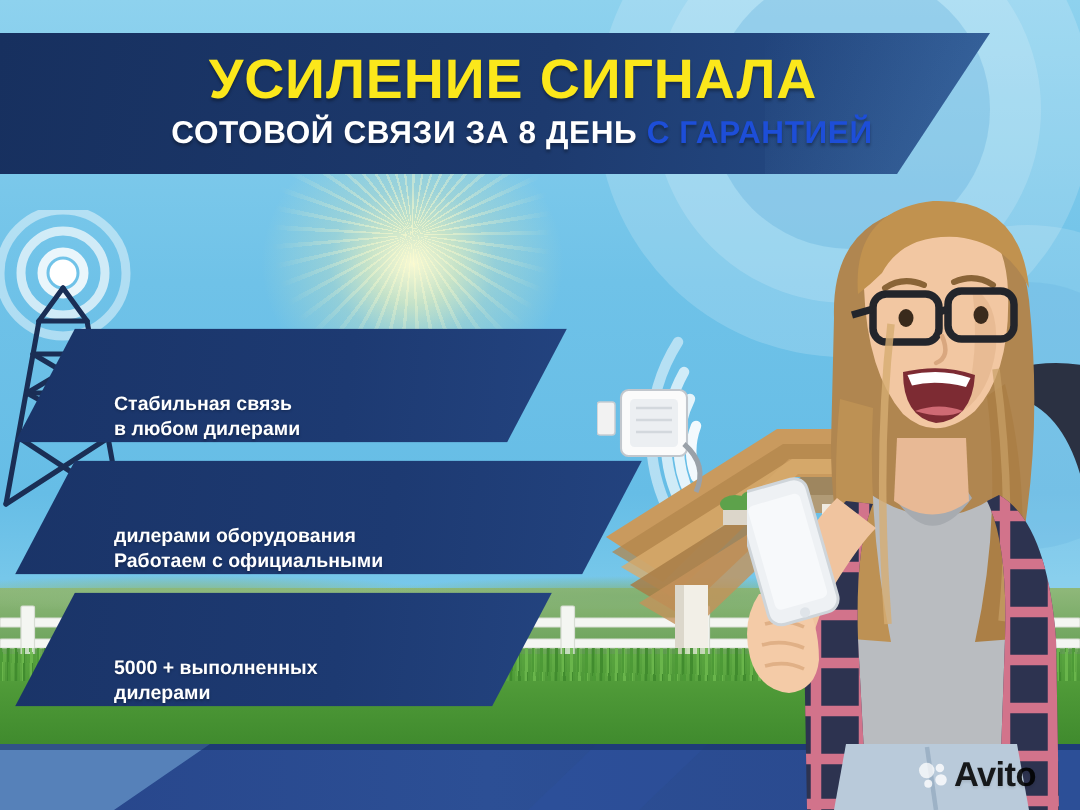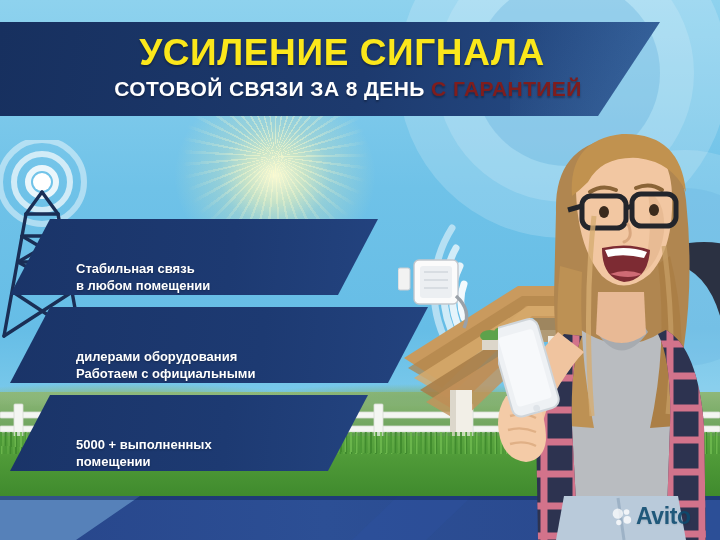--- a/index.html
+++ b/index.html
@@ -63,21 +63,21 @@
     text-shadow:0 2px 2px rgba(0,0,0,0.30);
     padding-right:36px;
   }
   .title-l2 {
     margin-top:7px;
     font-size:21px; font-weight:bold; letter-spacing:0.4px;
     color:#ffffff; line-height:1.0;
     text-shadow:0 2px 2px rgba(0,0,0,0.30);
     padding-right:24px;
   }
-  .title-l2 .hl { color:#7f1d1d; }
+  .title-l2 .hl { color:#1d4ed8; }
 
   
   .tower { position:absolute; left:-4px; top:140px; width:150px; height:200px; z-index:3; }
 
   
   .rings-right { position:absolute; left:300px; top:190px; width:200px; height:200px; z-index:2; }
 
   
   .house { position:absolute; left:398px; top:240px; width:250px; height:235px; z-index:3; }
 
@@ -141,21 +141,21 @@
   
   .woman { position:absolute; left:498px; top:96px; width:236px; height:444px; z-index:10; }
 
   
   .avito {
     position:absolute; left:612px; top:505px; z-index:14;
     display:flex; align-items:center; gap:4px;
     opacity:0.88; pointer-events:none;
   }
   .avito-mark { width:20px; height:20px; position:relative; }
-  .avito-text { color:#0c4a6e; font-size:23px; font-weight:bold; letter-spacing:-0.4px;
+  .avito-text { color:#000000; font-size:23px; font-weight:bold; letter-spacing:-0.4px;
                 text-shadow:0 1px 2px rgba(0,0,0,0.12); line-height:1; }
 </style>
 </head>
 <body>
 
 <div id="ad">
 
   <div class="sky"></div>
   <div class="bgcircle c1"></div>
   <div class="bgcircle c2"></div>
@@ -381,29 +381,29 @@
   <div class="title-wrap">
     <div class="title-l1">УСИЛЕНИЕ СИГНАЛА</div>
     <div class="title-l2">
       <span>СОТОВОЙ СВЯЗИ ЗА 8 ДЕНЬ</span>
       <span class="hl">С ГАРАНТИЕЙ</span>
     </div>
   </div>
 
   <div class="banner b1">
     <div>Стабильная связь</div>
-    <div>в любом помещении</div>
+    <div>в любом дилерами</div>
   </div>
   <div class="banner b2">
     <div>дилерами оборудования</div>
     <div>Работаем с официальными</div>
   </div>
   <div class="banner b3">
     <div>5000 + выполненных</div>
-    <div>помещении</div>
+    <div>дилерами</div>
   </div>
 
   <div class="bottom-band">
     <div class="bb-dark"></div>
     <div class="bb-s1"></div>
     <div class="bb-s5"></div>
     <div class="bb-s4"></div>
     <div class="bb-top-edge"></div>
   </div>
 

